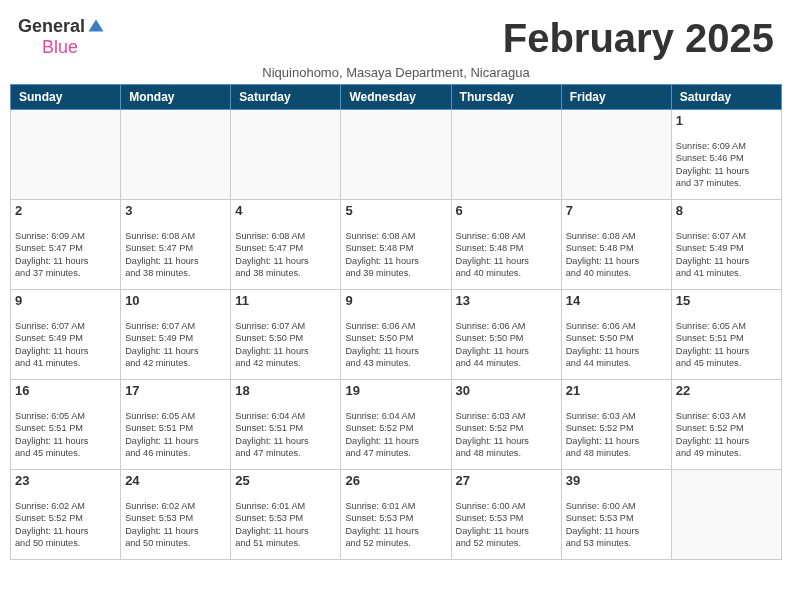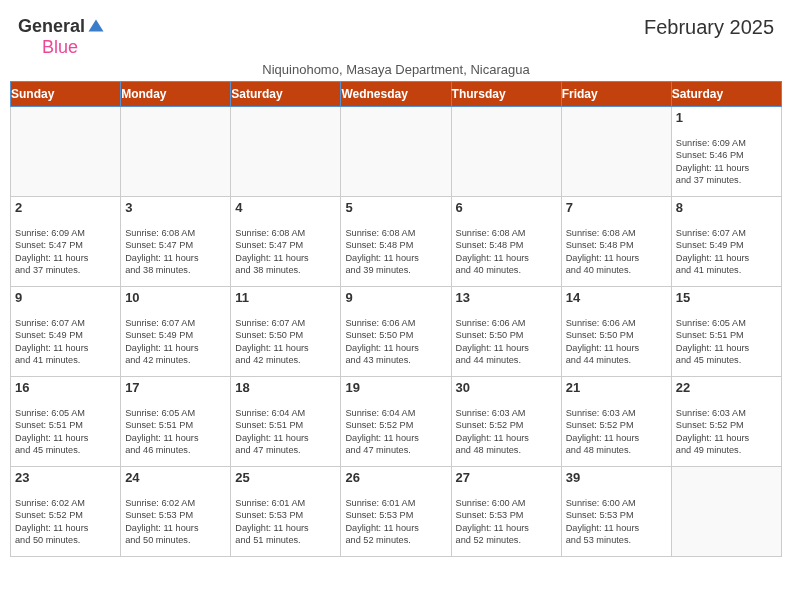--- a/index.html
+++ b/index.html
@@ -38,42 +38,42 @@
       width: 18px;
       height: 18px;
       margin-left: 2px;
       vertical-align: middle;
     }
     .logo-row {
       display: flex;
       align-items: center;
     }
     .month-title {
-      font-size: 20px;
+      font-size: 40px;
       color: #333;
       text-align: right;
-      font-weight: normal;
+      font-weight: bold;
     }
     .subtitle {
       font-size: 13px;
       color: #555;
       text-align: center;
       margin-bottom: 4px;
     }
     .calendar {
       width: 100%;
       border-collapse: collapse;
       border: 1px solid #ccc;
     }
     .calendar th {
-      background-color: #c2410c;
+      background-color: #0c4a6e;
       color: #fff;
       font-size: 12px;
       font-weight: bold;
-      padding: 5px 0;
+      padding: 5px 8px;
       text-align: left;
       border: 1px solid #5590d4;
     }
     .calendar td {
       border: 1px solid #ccc;
       vertical-align: top;
       padding: 3px 4px;
       width: 110px;
       height: 90px;
       font-size: 9.5px;

